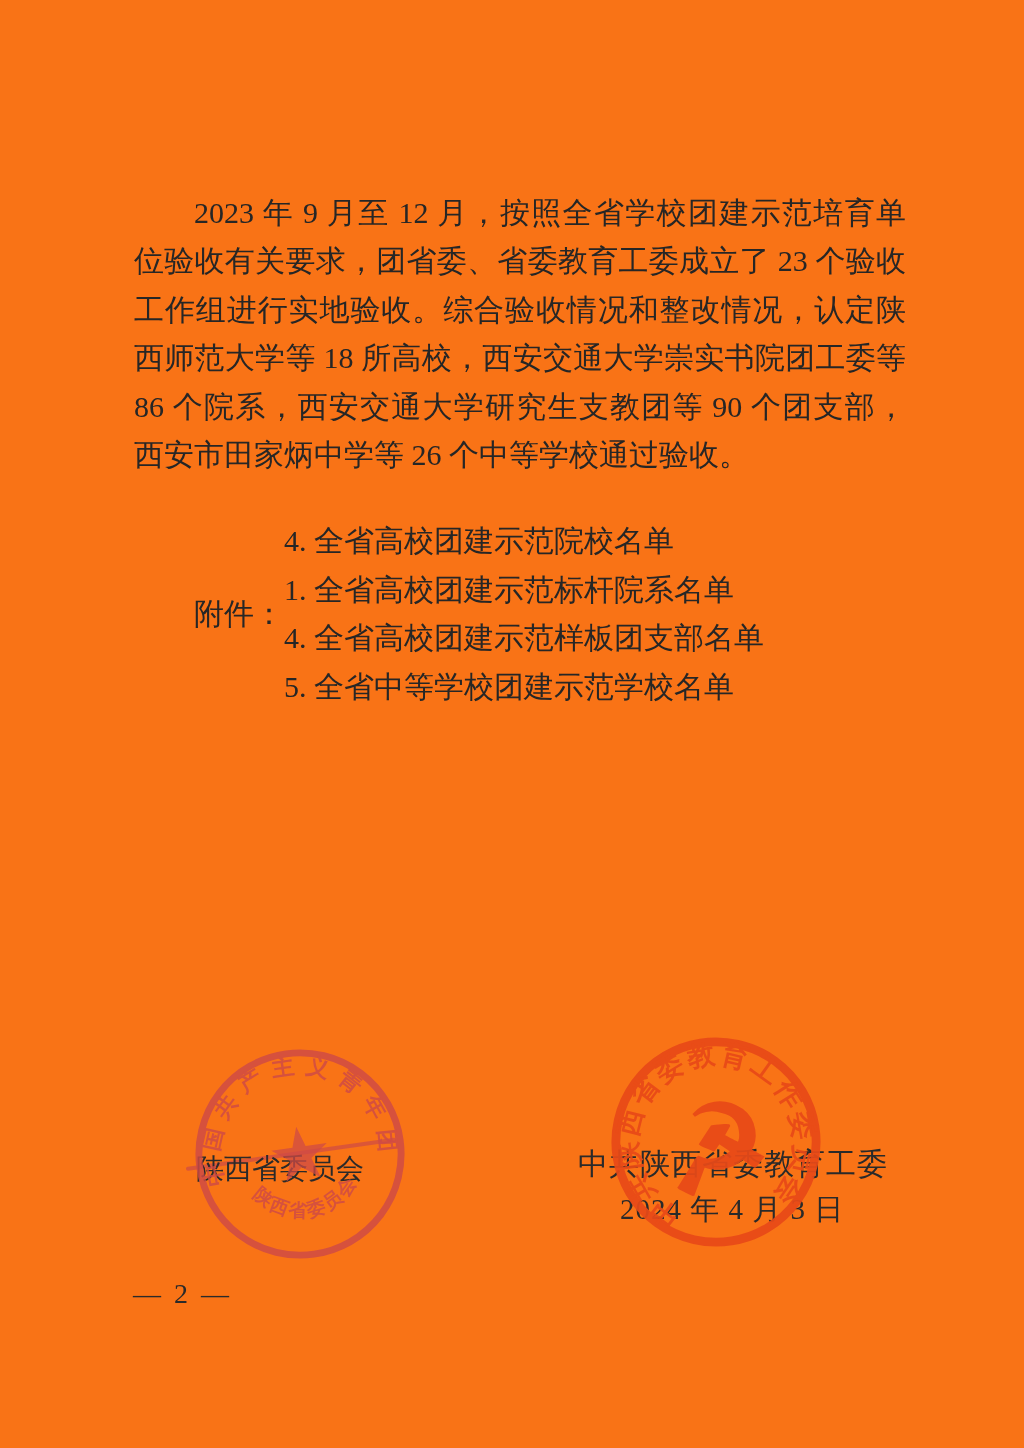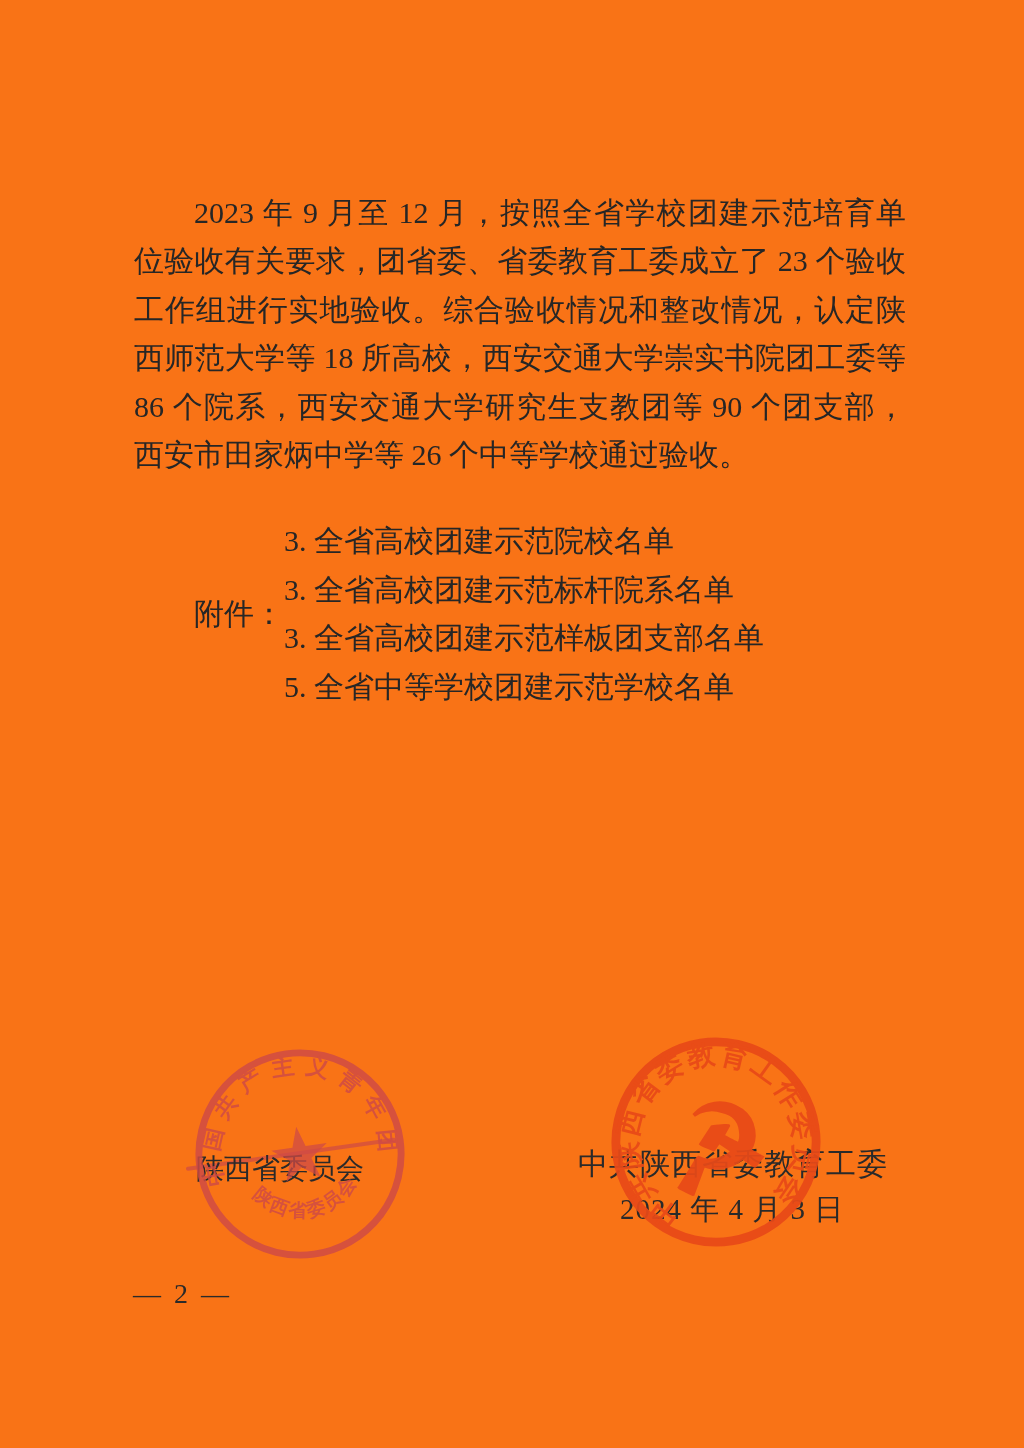--- a/index.html
+++ b/index.html
@@ -84,23 +84,23 @@
 <body>
 
 <div class="page">
 
   <div class="content">
     <p class="para">2023 年 9 月至 12 月，按照全省学校团建示范培育单位验收有关要求，团省委、省委教育工委成立了 23 个验收工作组进行实地验收。综合验收情况和整改情况，认定陕西师范大学等 18 所高校，西安交通大学崇实书院团工委等 86 个院系，西安交通大学研究生支教团等 90 个团支部，西安市田家炳中学等 26 个中等学校通过验收。</p>
 
     <div class="attachments">
       <span class="att-label">附件：</span>
       <div class="att-items">
-        <div class="att-item">3. 全省高校团建示范院校名单</div>
-        <div class="att-item">3. 全省高校团建示范标杆院系名单</div>
-        <div class="att-item">3. 全省高校团建示范样板团支部名单</div>
+        <div class="att-item">4. 全省高校团建示范院校名单</div>
+        <div class="att-item">1. 全省高校团建示范标杆院系名单</div>
+        <div class="att-item">4. 全省高校团建示范样板团支部名单</div>
         <div class="att-item">5. 全省中等学校团建示范学校名单</div>
       </div>
     </div>
   </div>
 
   <div class="stamp-line"></div>
 
   <div class="sig-text sig-org-left">陕西省委员会</div>
 
   <svg class="seal seal-left" viewBox="0 0 220 220" aria-hidden="true">

